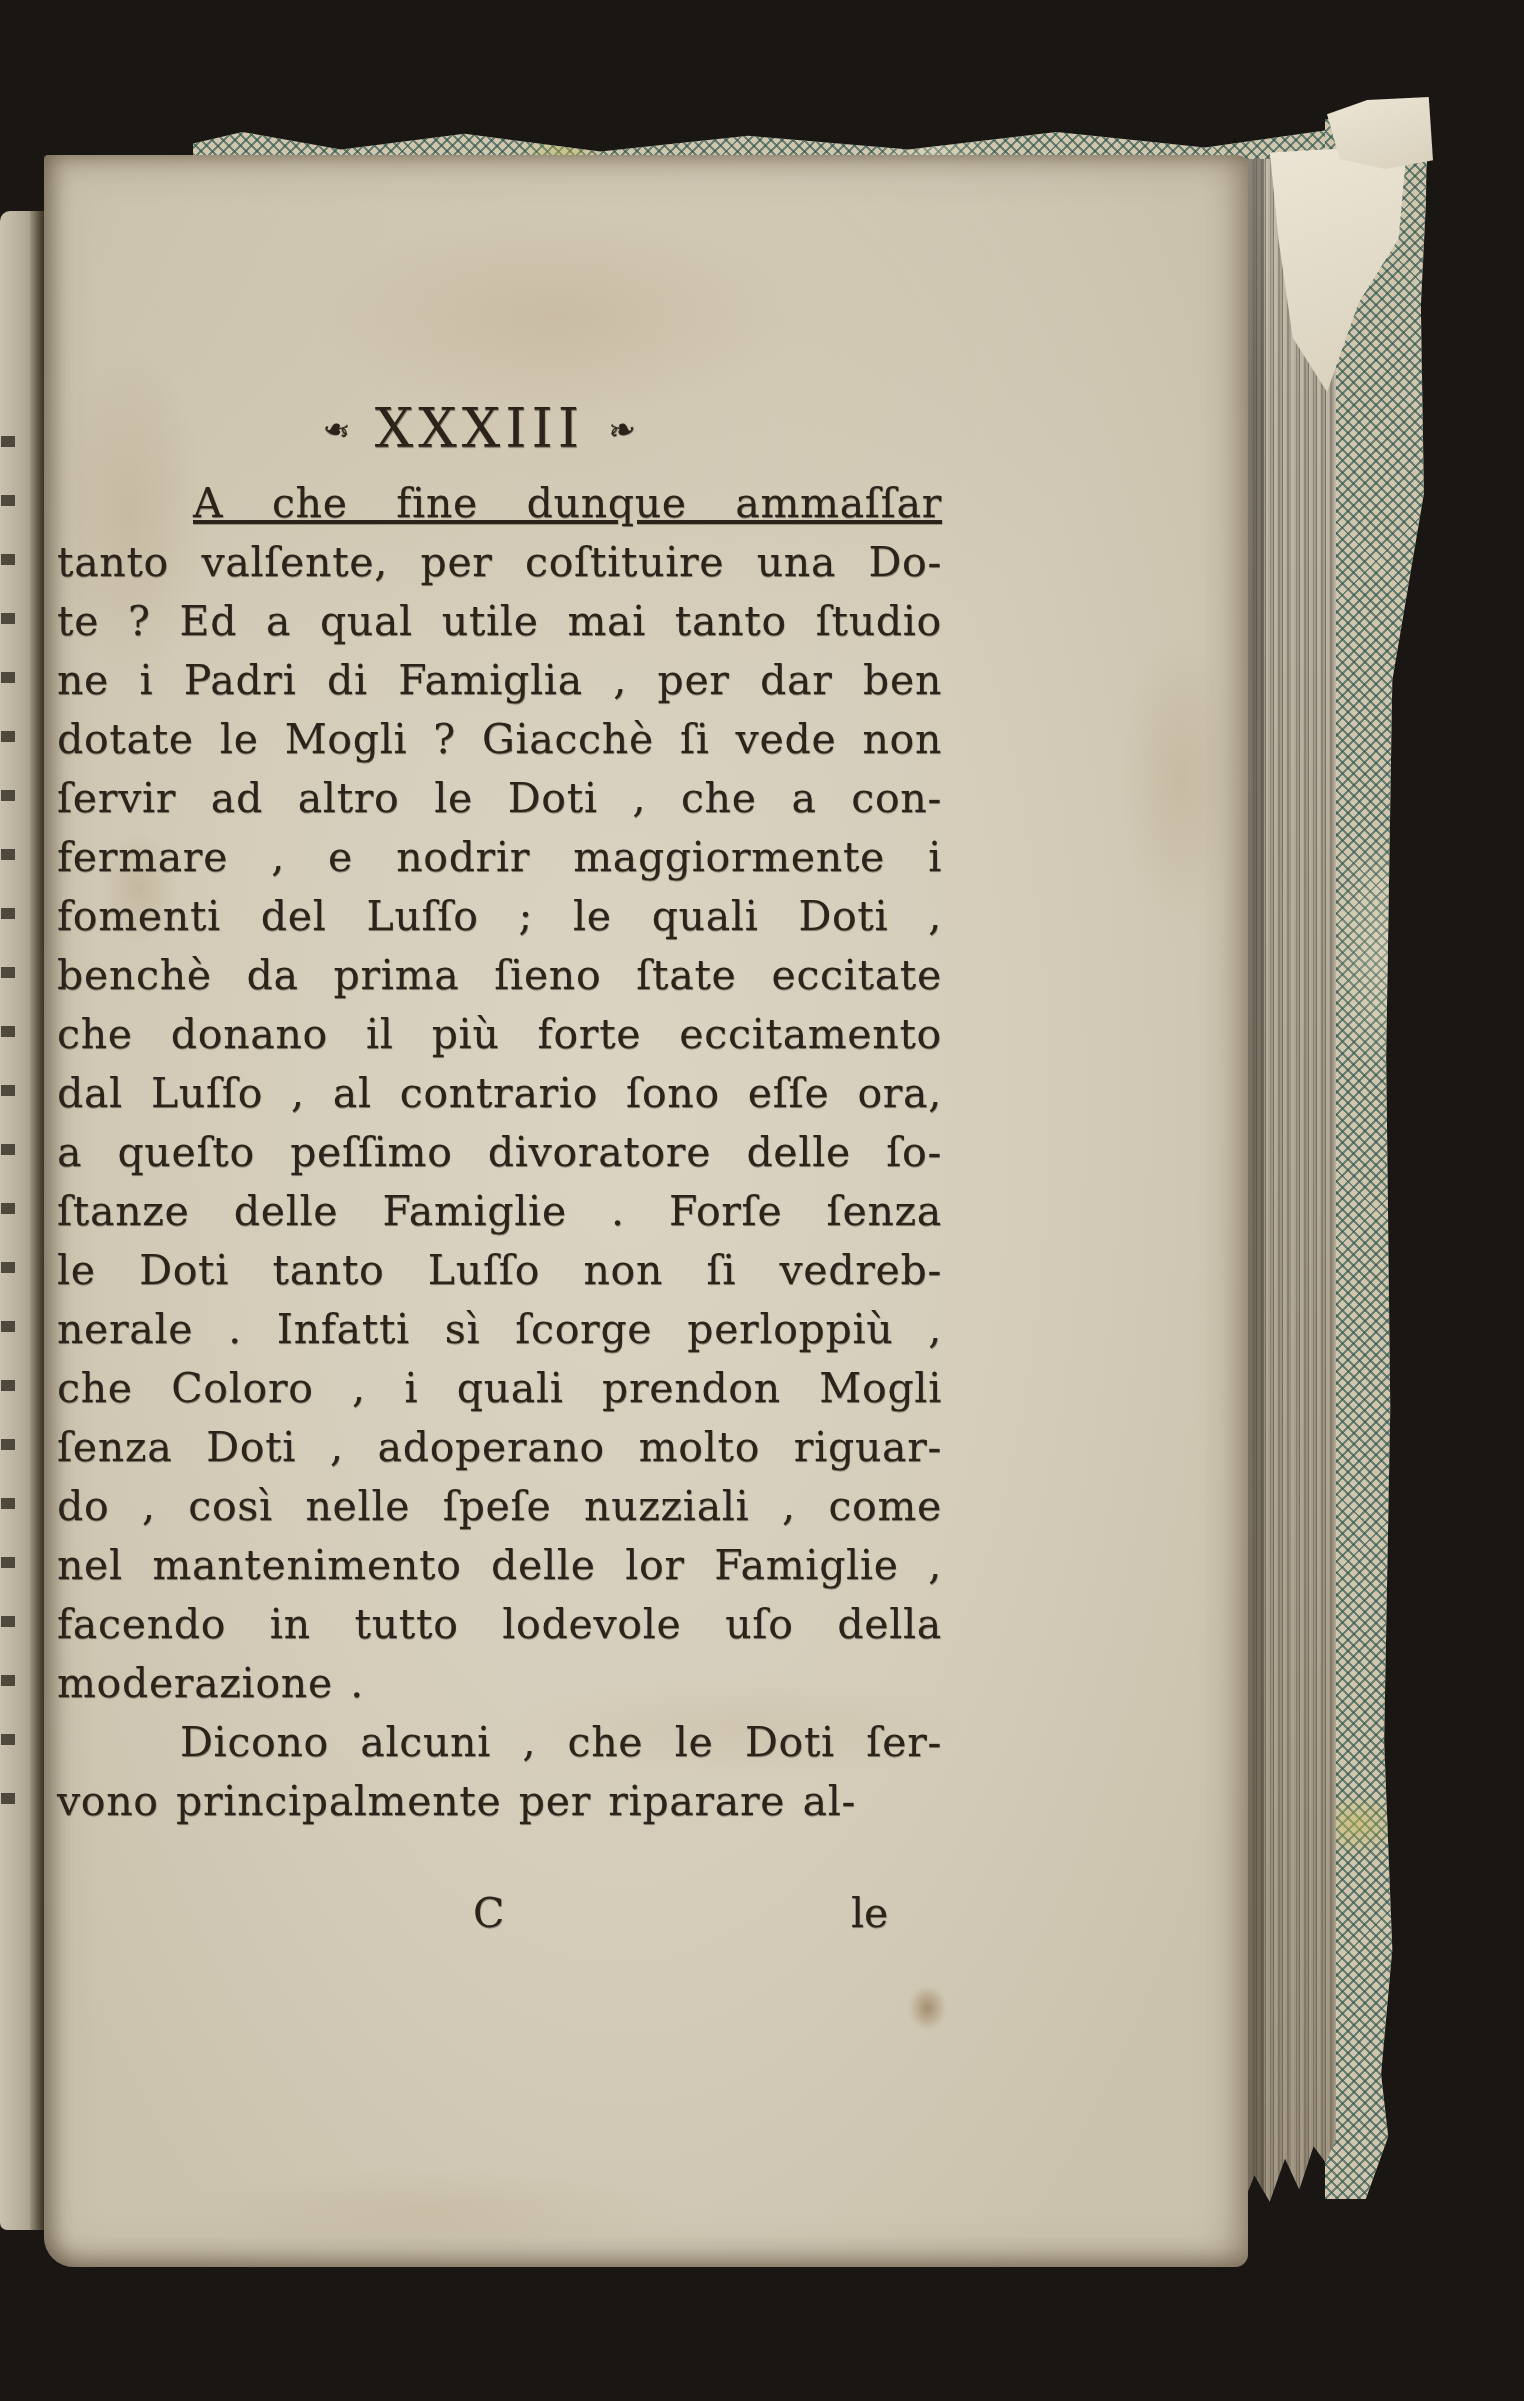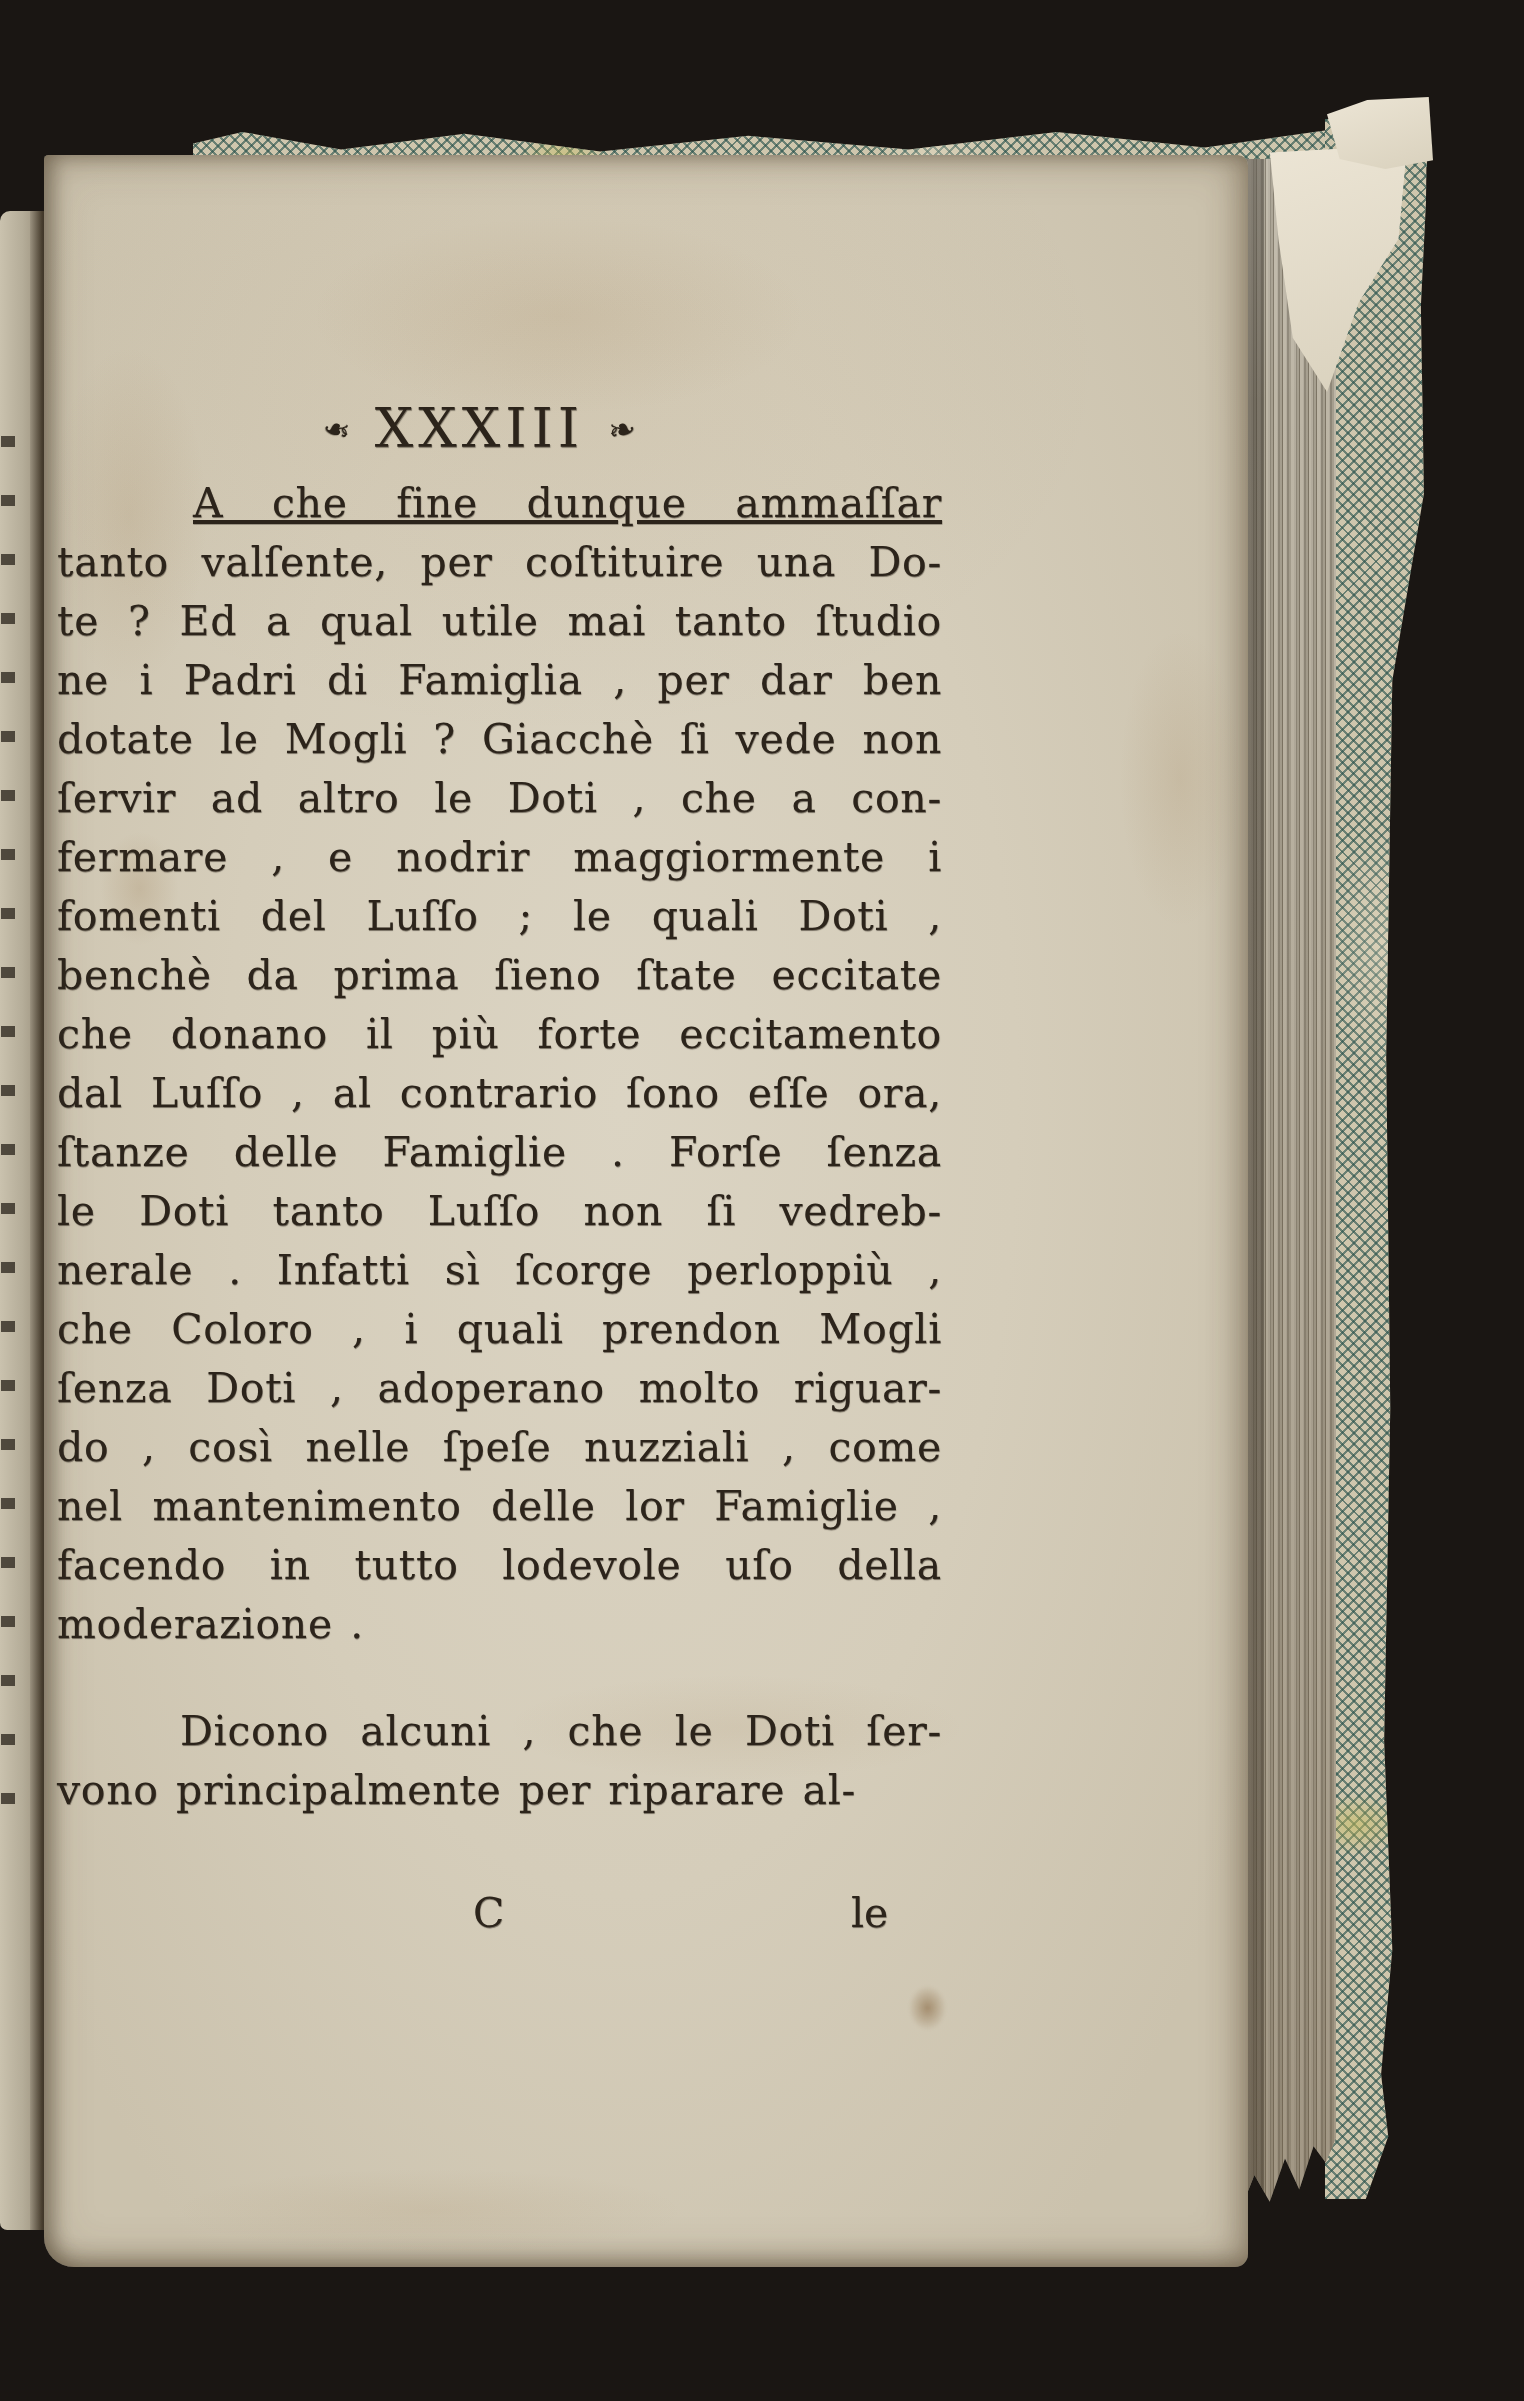--- a/index.html
+++ b/index.html
@@ -53,21 +53,21 @@
                inset 10px 0 18.6px rgba(40,30,15,.30), inset 0 -10px 21.5px rgba(72,55,30,.20);}
   .stain{position:absolute;border-radius:50%;pointer-events:none;}
 
   
   #textblock{position:absolute;left:13px;top:0;width:885px;color:#2c241b;}
   .line{position:relative;height:59px;font-size:41px;letter-spacing:0.7px;word-spacing:3.6px;
     white-space:nowrap;text-align:justify;text-align-last:justify;
     text-shadow:0.4px 0.6px 0.8px rgba(44,36,27,.55);}
   .line.flush{text-align:right;text-align-last:left;}
   .line.ind1{text-indent:136px;text-decoration:underline;}
-  .line.ind2{text-indent:123px;margin-top:48px;}
+  .line.ind2{text-indent:123px;}
   #lines{position:absolute;top:324px;left:0;width:100%;}
   #header{position:absolute;top:242px;left:0;width:100%;height:79px;text-align:center;
     padding-right:40px;box-sizing:border-box;font-size:54px;letter-spacing:5px;color:#2c241b;
     text-shadow:0.6px 0.7px 0.9px rgba(44,36,27,.55);}
   .fleuron{font-family:"DejaVu Sans",sans-serif;font-size:33px;letter-spacing:0;vertical-align:5.7px;display:inline-block;}
   #fleuron-l{transform:scaleX(-1) rotate(-14deg);margin-right:24px;}
   #fleuron-r{transform:rotate(-10deg);margin-left:24px;}
   #sigline{position:absolute;top:1734px;left:0;width:100%;height:59px;font-size:41px;
     text-shadow:0.4px 0.6px 0.8px rgba(44,36,27,.55);}
   #sig-c{position:absolute;left:416px;}
@@ -109,20 +109,21 @@
         <div class="line">tanto valſente, per coſtituire una Do-</div>
         <div class="line">te ? Ed a qual utile mai tanto ſtudio</div>
         <div class="line">ne i Padri di Famiglia , per dar ben</div>
         <div class="line">dotate le Mogli ? Giacchè ſi vede non</div>
         <div class="line">ſervir ad altro le Doti , che a con-</div>
         <div class="line">fermare , e nodrir maggiormente i</div>
         <div class="line">fomenti del Luſſo ; le quali Doti ,</div>
         <div class="line">benchè da prima ſieno ſtate eccitate</div>
         <div class="line">che donano il più forte eccitamento</div>
         <div class="line">dal Luſſo , al contrario ſono eſſe ora,</div>
+        <div class="line">a queſto peſſimo divoratore delle ſo-</div>
         <div class="line">ſtanze delle Famiglie . Forſe ſenza</div>
         <div class="line">le Doti tanto Luſſo non ſi vedreb-</div>
         <div class="line">nerale . Infatti sì ſcorge perloppiù ,</div>
         <div class="line">che Coloro , i quali prendon Mogli</div>
         <div class="line">ſenza Doti , adoperano molto riguar-</div>
         <div class="line">do , così nelle ſpeſe nuzziali , come</div>
         <div class="line">nel mantenimento delle lor Famiglie ,</div>
         <div class="line">facendo in tutto lodevole uſo della</div>
         <div class="line flush">moderazione .</div>
         <div class="line ind2">Dicono alcuni , che le Doti ſer-</div>

